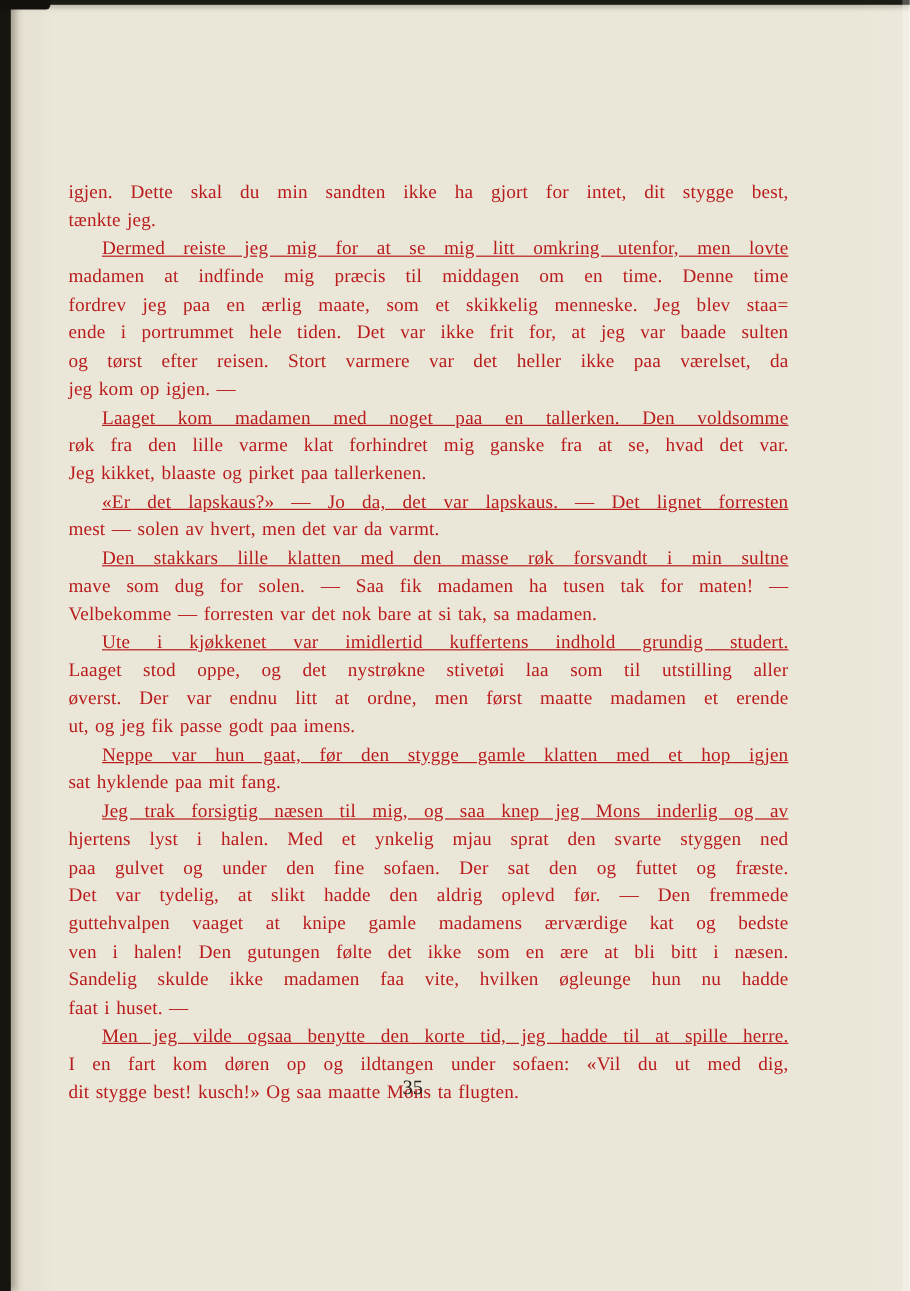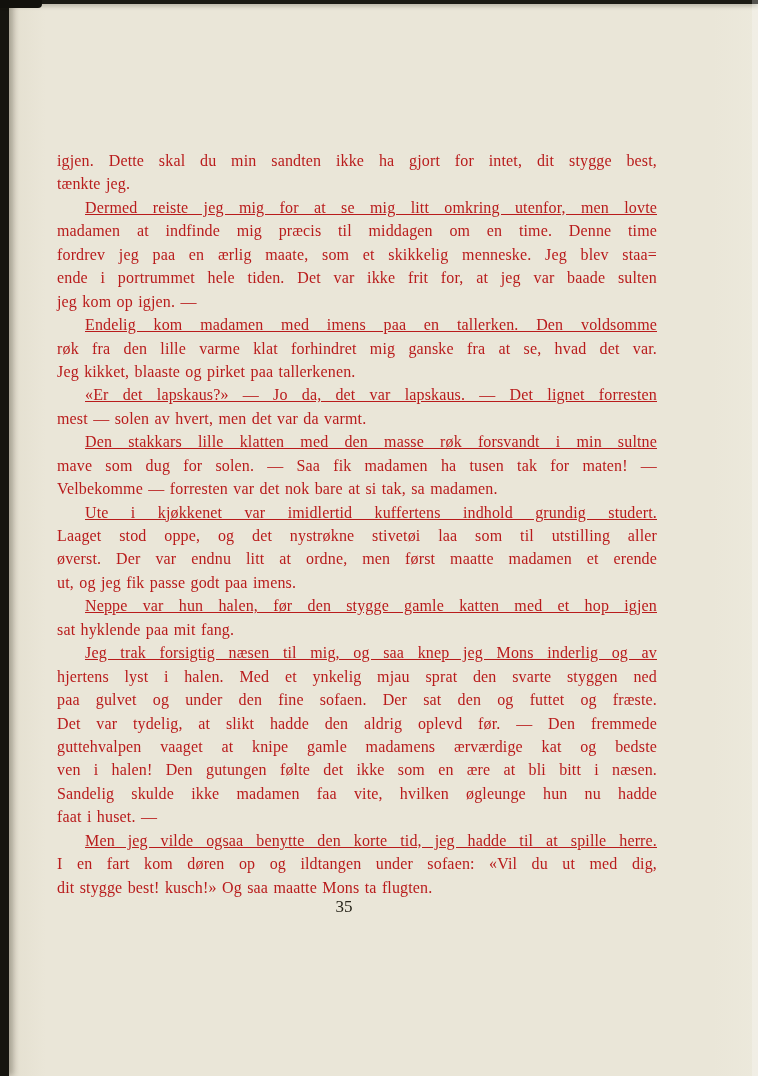--- a/index.html
+++ b/index.html
@@ -80,44 +80,45 @@
   <div class="text-block">
       <div class="paragraph">
         <div class="line">igjen.  Dette skal du min sandten ikke ha gjort for intet, dit stygge best,</div>
         <div class="line last">tænkte jeg.</div>
       </div>
       <div class="paragraph">
         <div class="line indent">Dermed reiste jeg mig for at se mig litt omkring utenfor, men lovte</div>
         <div class="line">madamen at indfinde mig præcis til middagen om en time.  Denne time</div>
         <div class="line">fordrev jeg paa en ærlig maate, som et skikkelig menneske.  Jeg blev staa=</div>
         <div class="line">ende i portrummet hele tiden.  Det var ikke frit for, at jeg var baade sulten</div>
+        <div class="line">og tørst efter reisen.  Stort varmere var det heller ikke paa værelset, da</div>
         <div class="line last">jeg kom op igjen. —</div>
       </div>
       <div class="paragraph">
-        <div class="line indent">Endelig kom madamen med imens paa en tallerken.  Den voldsomme</div>
+        <div class="line indent">Laaget kom madamen med noget paa en tallerken.  Den voldsomme</div>
         <div class="line">røk fra den lille varme klat forhindret mig ganske fra at se, hvad det var.</div>
         <div class="line last">Jeg kikket, blaaste og pirket paa tallerkenen.</div>
       </div>
       <div class="paragraph">
         <div class="line indent">«Er det lapskaus?» — Jo da, det var lapskaus. — Det lignet forresten</div>
         <div class="line last">mest — solen av hvert, men det var da varmt.</div>
       </div>
       <div class="paragraph">
         <div class="line indent">Den stakkars lille klatten med den masse røk forsvandt i min sultne</div>
         <div class="line">mave som dug for solen. — Saa fik madamen ha tusen tak for maten! —</div>
         <div class="line last">Velbekomme — forresten var det nok bare at si tak, sa madamen.</div>
       </div>
       <div class="paragraph">
         <div class="line indent">Ute i kjøkkenet var imidlertid kuffertens indhold grundig studert.</div>
         <div class="line">Laaget stod oppe, og det nystrøkne stivetøi laa som til utstilling aller</div>
         <div class="line">øverst.  Der var endnu litt at ordne, men først maatte madamen et erende</div>
         <div class="line last">ut, og jeg fik passe godt paa imens.</div>
       </div>
       <div class="paragraph">
-        <div class="line indent">Neppe var hun halen, før den stygge gamle katten med et hop igjen</div>
+        <div class="line indent">Neppe var hun gaat, før den stygge gamle klatten med et hop igjen</div>
         <div class="line last">sat hyklende paa mit fang.</div>
       </div>
       <div class="paragraph">
         <div class="line indent">Jeg trak forsigtig næsen til mig, og saa knep jeg Mons inderlig og av</div>
         <div class="line">hjertens lyst i halen.  Med et ynkelig mjau sprat den svarte styggen ned</div>
         <div class="line">paa gulvet og under den fine sofaen.  Der sat den og futtet og fræste.</div>
         <div class="line">Det var tydelig, at slikt hadde den aldrig oplevd før. — Den fremmede</div>
         <div class="line">guttehvalpen vaaget at knipe gamle madamens ærværdige kat og bedste</div>
         <div class="line">ven i halen!  Den gutungen følte det ikke som en ære at bli bitt i næsen.</div>
         <div class="line">Sandelig skulde ikke madamen faa vite, hvilken øgleunge hun nu hadde</div>

